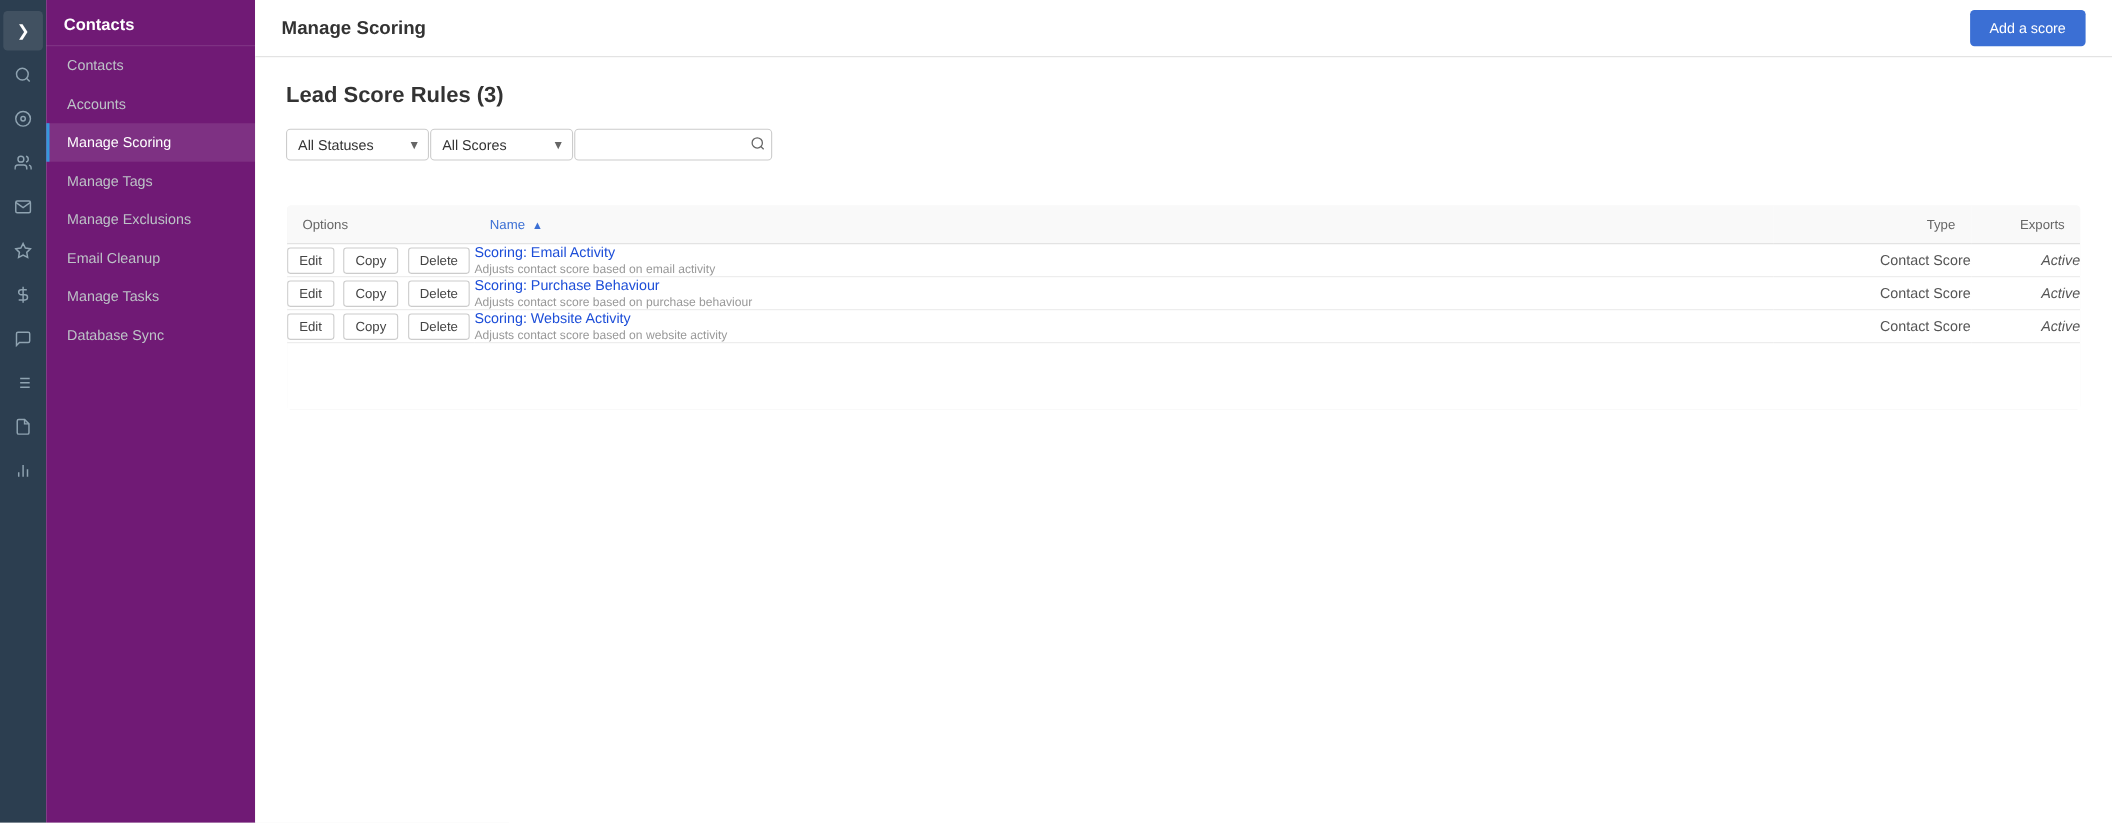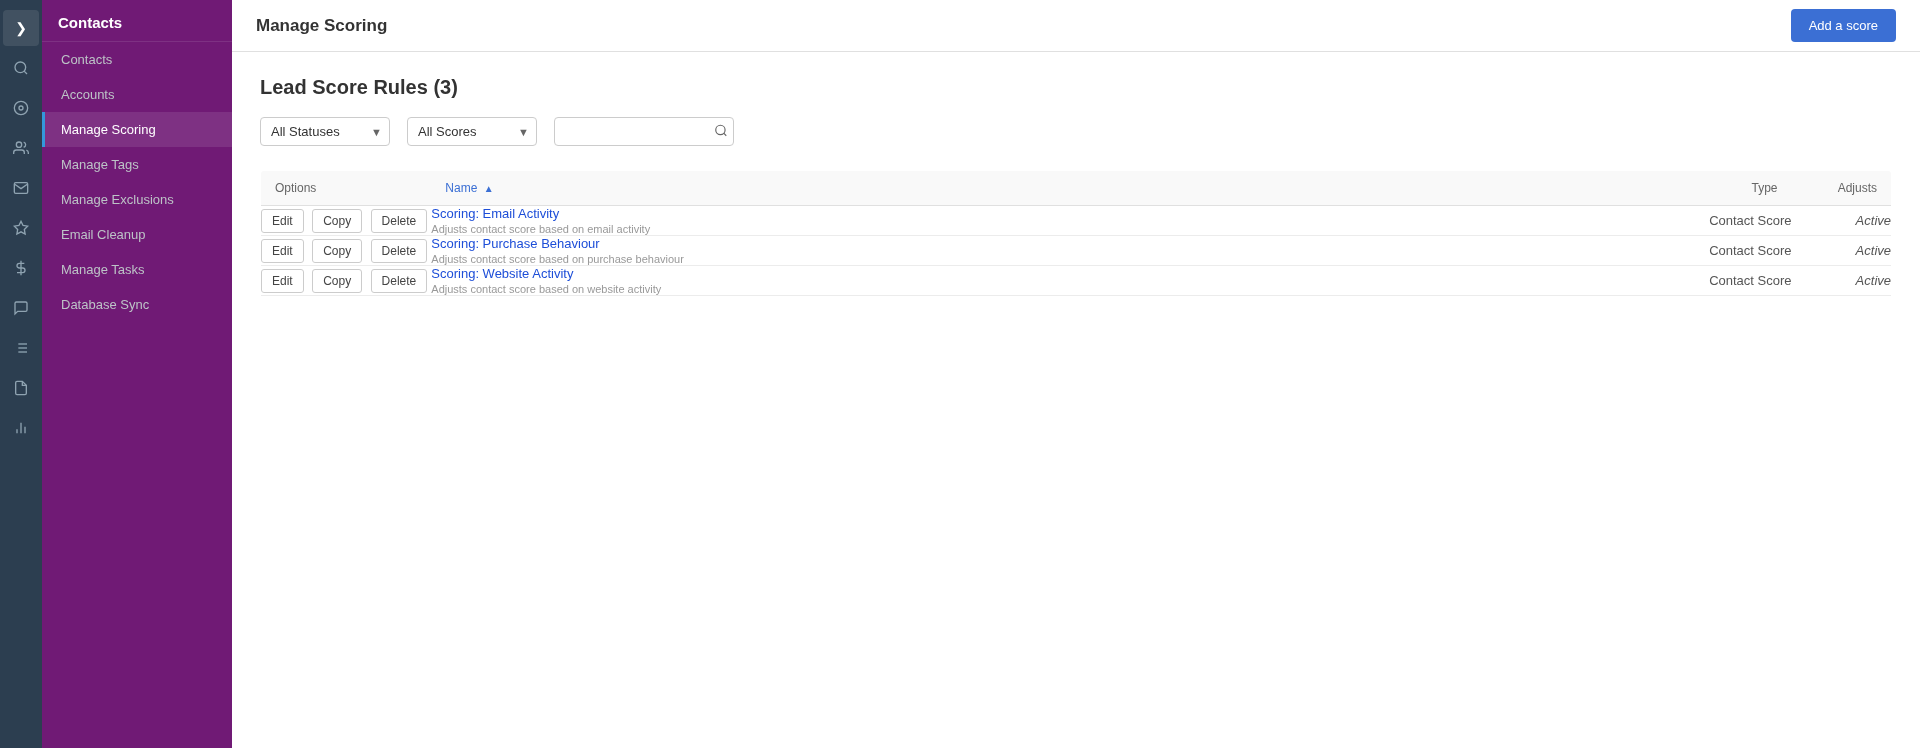--- a/index.html
+++ b/index.html
@@ -109,22 +109,22 @@
       font-size: 20px;
       font-weight: 600;
       color: #333;
       margin-bottom: 18px;
     }
 
     
     .filters-row {
       display: flex;
       align-items: flex-start;
-      gap: 17px;
-      margin-bottom: 24px;
+      gap: 1px;
+      margin-bottom: 40px;
     }
     .filter-select {
       border: 1px solid #ccc;
       border-radius: 4px;
       padding: 6px 28px 6px 10px;
       font-size: 13px;
       color: #333;
       background: #fff;
       appearance: none;
       -webkit-appearance: none;
@@ -395,21 +395,21 @@
 
     <table class="score-table">
       <thead>
         <tr>
           <th class="col-options">Options</th>
           <th class="col-name">
             <span>Name</span>
             <span class="sort-arrow">▲</span>
           </th>
           <th class="col-type" style="text-align:right;">Type</th>
-          <th class="col-status" style="text-align:right;">Adjusts</th>
+          <th class="col-status" style="text-align:right;">Exports</th>
         </tr>
       </thead>
       <tbody>
 
         <tr>
           <td class="row-cell-options">
             <button class="btn-small">Edit</button>
             <button class="btn-small">Copy</button>
             <button class="btn-small">Delete</button>
           </td>

